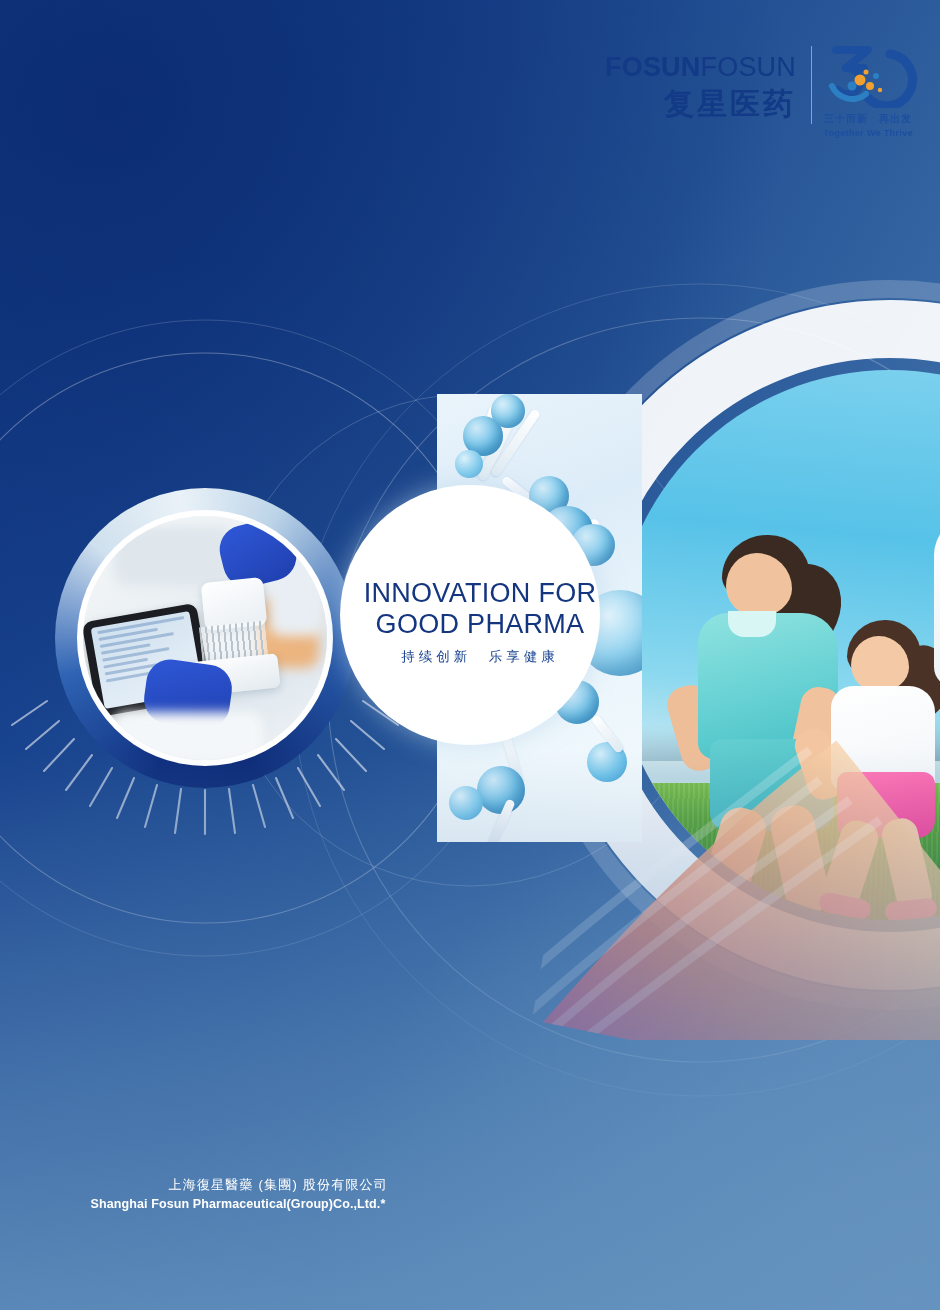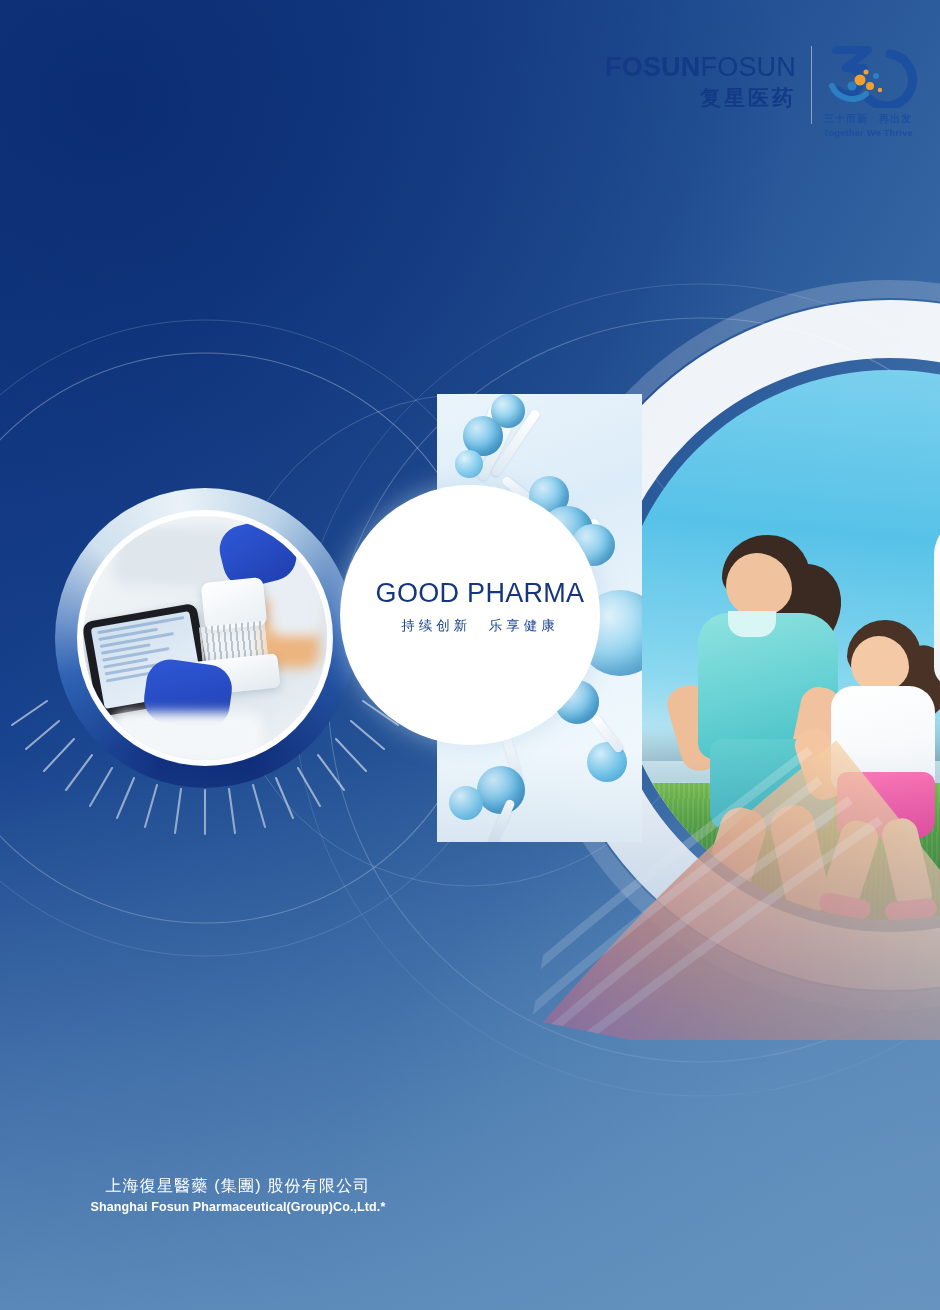--- a/index.html
+++ b/index.html
@@ -141,30 +141,30 @@
   }
   .tag-en{font-size:27px;line-height:31px;letter-spacing:.3px;color:#14357f;white-space:nowrap;}
   .tag-en .l2{display:block;}
   .tag-cn{margin-top:8px;font-size:13.5px;letter-spacing:4px;color:#1b4591;font-family:Liberation Serif, serif;}
 
   
   .logo{position:absolute;right:144px;top:52px;text-align:right;}
   .logo-en{font-size:27px;line-height:30px;color:#123a86;letter-spacing:.2px;white-space:nowrap;}
   .logo-en b{font-weight:700;}
   .logo-en span{font-weight:400;}
-  .logo-cn{font-size:21px;font-weight:700;color:#123a86;letter-spacing:3px;margin-top:2px;}
+  .logo-cn{font-size:30px;font-weight:700;color:#123a86;letter-spacing:3px;margin-top:2px;}
   .logo-div{position:absolute;right:128px;top:46px;width:1px;height:78px;background:rgba(255,255,255,.45);}
 
   .emblem{position:absolute;right:20px;top:42px;width:104px;text-align:center;}
   .emblem-cn{font-size:10px;font-weight:700;color:#1c4fa0;letter-spacing:1px;white-space:nowrap;}
   .emblem-en{font-size:9.5px;font-weight:700;color:#1c4fa0;letter-spacing:.1px;white-space:nowrap;margin-top:1px;}
 
   
   .footer-company{position:absolute;left:88px;top:1176px;width:300px;text-align:center;color:#fff;}
-  .fc-cn{font-size:16px;letter-spacing:1.2px;white-space:nowrap;}
+  .fc-cn{font-size:13px;letter-spacing:1.2px;white-space:nowrap;text-align:right;}
   .fc-en{font-size:12.5px;font-weight:700;margin-top:3px;letter-spacing:.1px;white-space:nowrap;text-align:center;}
   .report-title{
     position:absolute;left:566px;top:1168px;
     font-size:37px;font-weight:700;color:#ffffff;letter-spacing:2px;white-space:nowrap;
     text-shadow:0 2px 5px rgba(20,50,100,.35);
   }
 </style>
 </head>
 <body>
 
@@ -326,20 +326,21 @@
         <path d="M20,320 C110,240 190,180 330,80"></path>
         <path d="M50,330 C140,260 220,200 360,100"></path>
         <path d="M-10,270 C80,190 160,130 290,30"></path>
       </g>
     </g>
   </svg>
 
   <div class="center-circle"></div>
   <div class="tagline">
     <div class="tag-en">
+      <span>INNOVATION FOR</span>
       <span class="l2">GOOD PHARMA</span>
     </div>
     <div class="tag-cn">持续创新　乐享健康</div>
   </div>
 
   <div class="logo">
     <div class="logo-en">
       <b>FOSUN</b><span>FOSUN</span>
     </div>
     <div class="logo-cn">复星医药</div>

